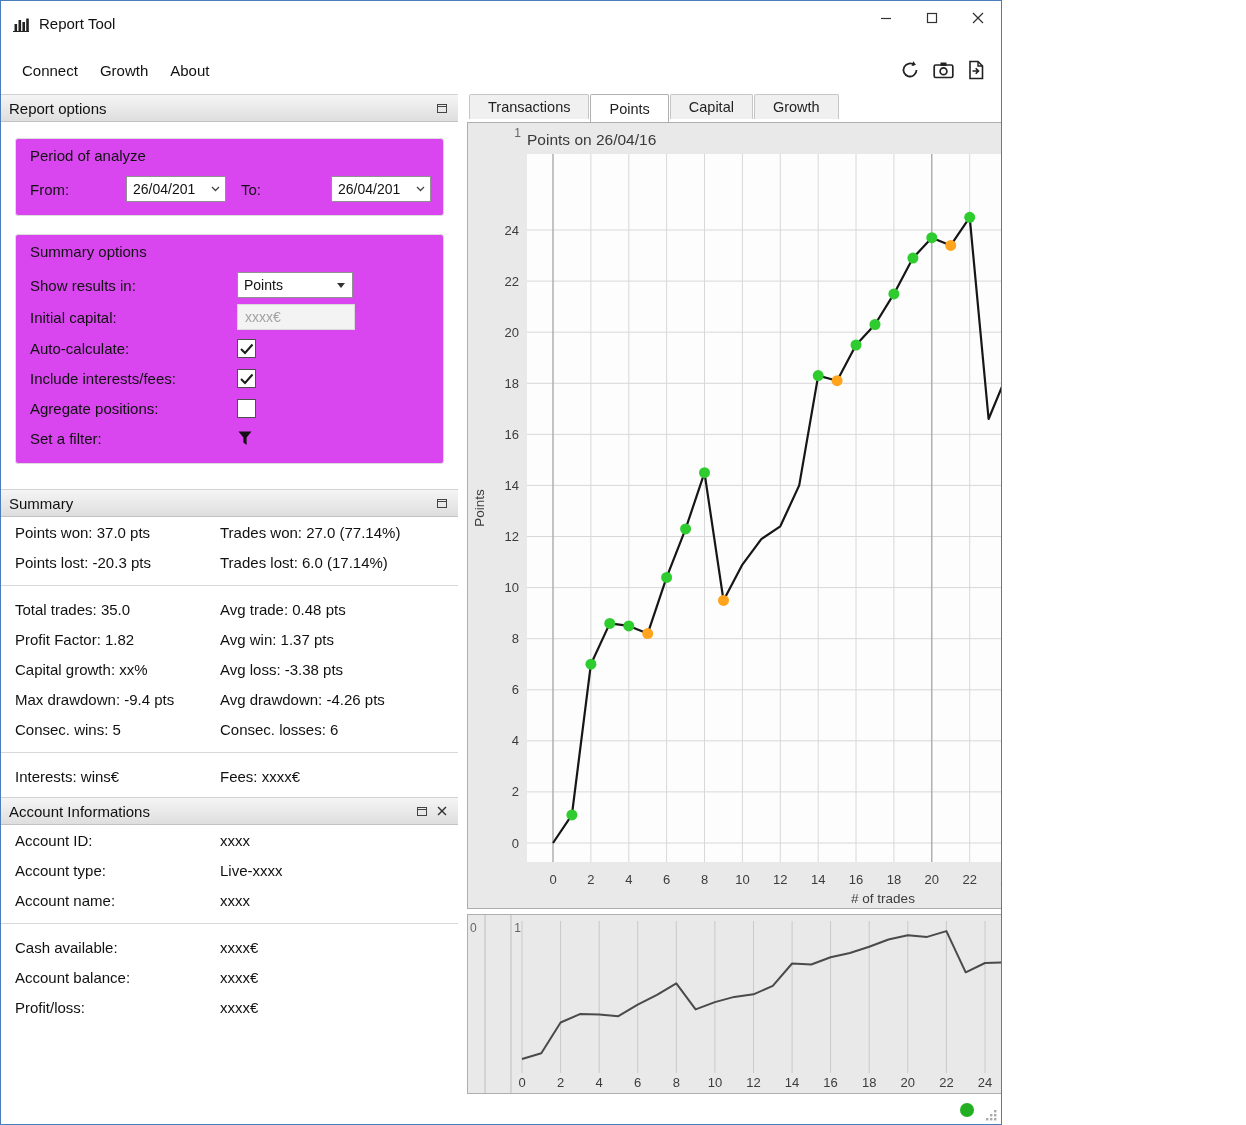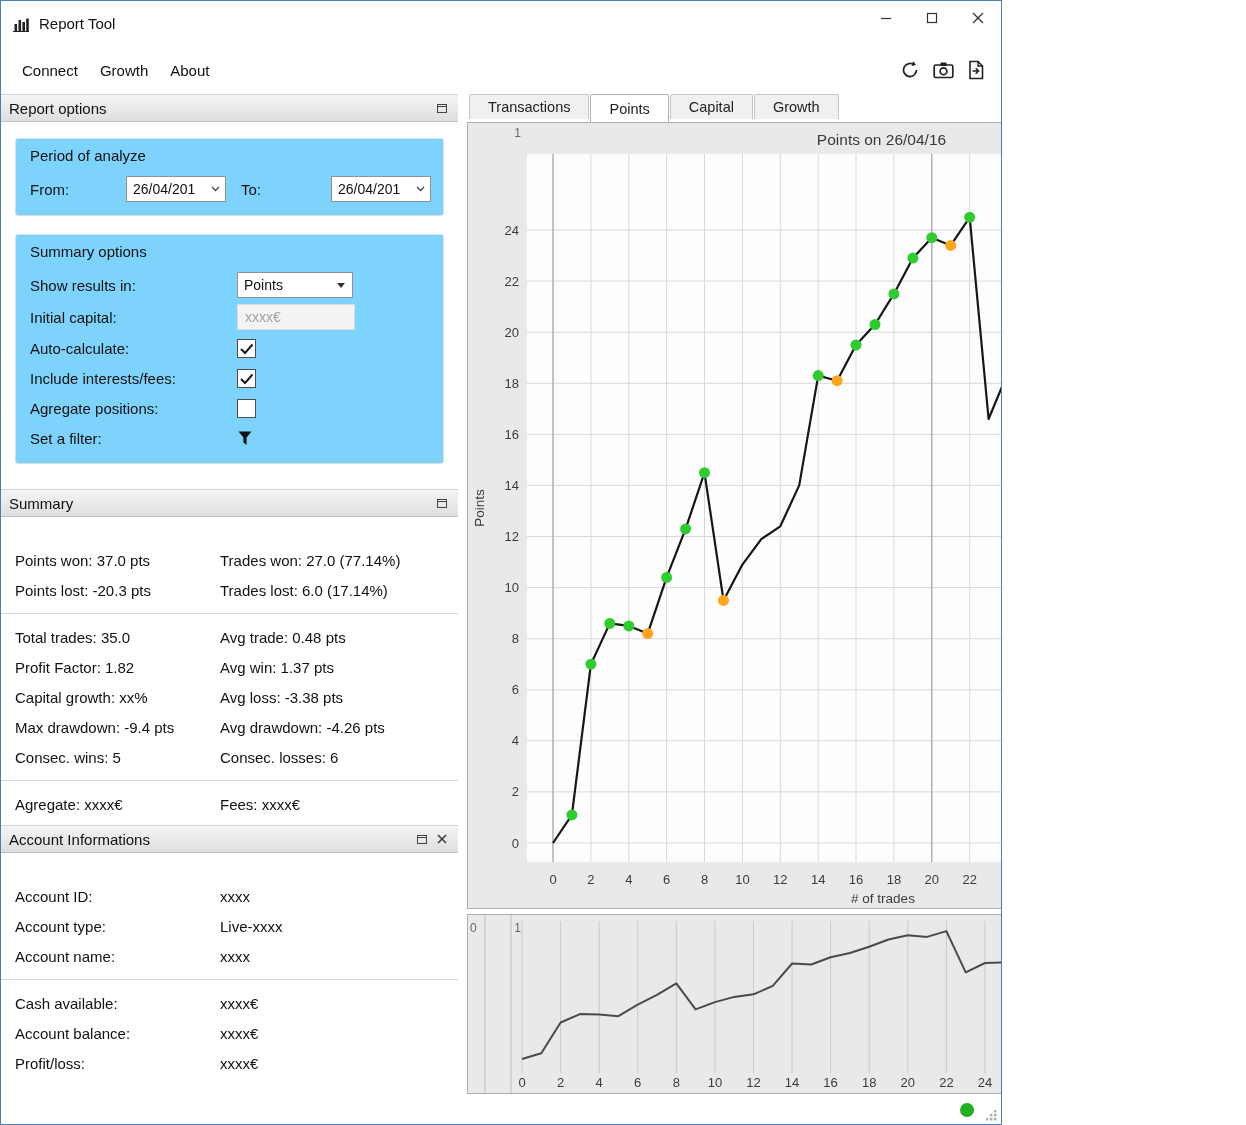--- a/index.html
+++ b/index.html
@@ -19,52 +19,52 @@
   .menu-item{font-size:15px;padding:7px 11px;color:#111}
   .menu-icons{margin-left:auto;display:flex;align-items:center;gap:9px;padding-right:13px}
   .tool-icon{display:flex;align-items:center;justify-content:center;width:24px;height:24px}
 
   
   .left-col{position:absolute;left:0;top:93px;width:457px;height:1032px;background:#fff}
   .panel-header{height:28px;background:linear-gradient(#f5f5f5,#dedede);border-top:1px solid #d2d2d2;border-bottom:1px solid #c2c2c2;display:flex;align-items:center;padding:0 8px;font-size:15px;color:#111}
   .panel-header .spacer{flex:1}
   .hdr-icon{display:flex;align-items:center;justify-content:center;width:16px;height:16px;margin-left:4px}
 
-  .groupbox{border:1px solid #dcdcdc;border-radius:3px;margin:16px 14px 0;padding:6px 0 10px;background:#7dd3fc}
+  .groupbox{border:1px solid #dcdcdc;border-radius:3px;margin:16px 14px 0;padding:6px 0 10px;background:#d946ef}
   .gtitle{font-size:15px;color:#111;padding:2px 0 9px 14px}
   .form-row{display:flex;align-items:center;min-height:32px;padding-left:14px}
   .form-label{font-size:15px;color:#111}
   .lbl-from{width:96px}
   .lbl-to{width:90px;margin-left:15px}
   .lbl-opt{width:207px}
 
   .combo{width:100px;height:26px;border:1px solid #919191;background:#fff;display:flex;align-items:center;font-size:14px;padding-left:6px;color:#111}
   .combo .chev{margin-left:auto;padding-right:5px;display:flex}
   .combo-select{width:116px}
   .tri{margin-left:auto;margin-right:7px;width:0;height:0;border-left:4.5px solid transparent;border-right:4.5px solid transparent;border-top:5.5px solid #333}
   .input-disabled{width:118px;height:26px;border:1px solid #dadada;background:#f3f3f3;font-size:14px;padding-left:7px}
   .input-disabled::placeholder{color:#a2a2a2}
   .checkbox{width:19px;height:19px;border:1px solid #4d4d4d;background:#fff;position:relative}
   .checkbox svg{display:none;position:absolute;left:2px;top:3px}
   .checkbox.checked svg{display:block}
 
-  .sum-body{padding-top:28px}
+  .sum-body{padding-top:0}
   .sum-row{display:flex;height:30px;align-items:center;font-size:15px;color:#111}
   .sum-cell{width:219px;padding-left:14px}
   .sum-cell.right{width:auto;flex:1;padding-left:0}
   .sep{border-top:1px solid #d8d8d8;margin:8px 0}
   .green{font-weight:normal}
 
   
   .right-col{position:absolute;left:466px;top:93px;width:772px;height:1000px;background:#fff}
   .tabbar{height:28px;display:flex;padding-left:2px;position:relative;z-index:2}
   .tab{height:25px;padding:0 18px;display:flex;align-items:center;font-size:14.5px;background:#f0f0f0;border:1px solid #c6c6c6;border-bottom:none;margin-right:1px;border-radius:2px 2px 0 0;color:#222}
   .tab.active{height:28px;background:#fff;border-color:#b0b0b0;position:relative}
   .chart-panel{position:absolute;top:28px;left:0;width:772px;height:787px;background:#e9e9e9;border:1px solid #aeaeae}
-  .chart-title{position:absolute;top:8px;left:59px;width:709px;text-align:center;font-size:15.5px;color:#3a3a3a;z-index:1}
+  .chart-title{position:absolute;top:8px;left:59px;width:709px;font-size:15.5px;color:#3a3a3a;z-index:1}
   .chart-panel svg,.nav-panel svg{position:absolute;left:0;top:0}
   .nav-panel{position:absolute;top:820px;left:0;width:772px;height:180px;background:#e9e9e9;border:1px solid #aeaeae}
 
   svg .tick{font-family:"Liberation Sans",sans-serif;font-size:13px;fill:#3c3c3c}
   svg .axis{font-family:"Liberation Sans",sans-serif;font-size:13.5px;fill:#3c3c3c}
   svg .corner{font-family:"Liberation Sans",sans-serif;font-size:12px;fill:#666}
 
   
   .statusbar{position:absolute;left:0;top:1093px;width:100%;height:31px;background:#fff}
   .status-dot{position:absolute;right:27px;top:9px;width:14px;height:14px;border-radius:50%;background:#22b022}
@@ -254,21 +254,21 @@
       <div class="sum-row">
           <span class="sum-cell">Max drawdown: -9.4 pts</span>
           <span class="sum-cell right">Avg drawdown: -4.26 pts</span>
         </div>
       <div class="sum-row">
           <span class="sum-cell">Consec. wins: 5</span>
           <span class="sum-cell right">Consec. losses: 6</span>
         </div>
       <div class="sep"></div>
       <div class="sum-row">
-          <span class="sum-cell">Agregate: xxxx€</span>
+          <span class="sum-cell">Interests: wins€</span>
           <span class="sum-cell right">Fees: xxxx€</span>
         </div>
     </div>
 
     <div class="panel-header" style="margin-top:6px">
       <span>Account Informations</span>
       <span class="spacer"></span>
       <span class="hdr-icon">
         <svg width="12" height="11">
             <rect x="1.5" y="1.5" width="9" height="8" fill="none" stroke="#444"></rect>

